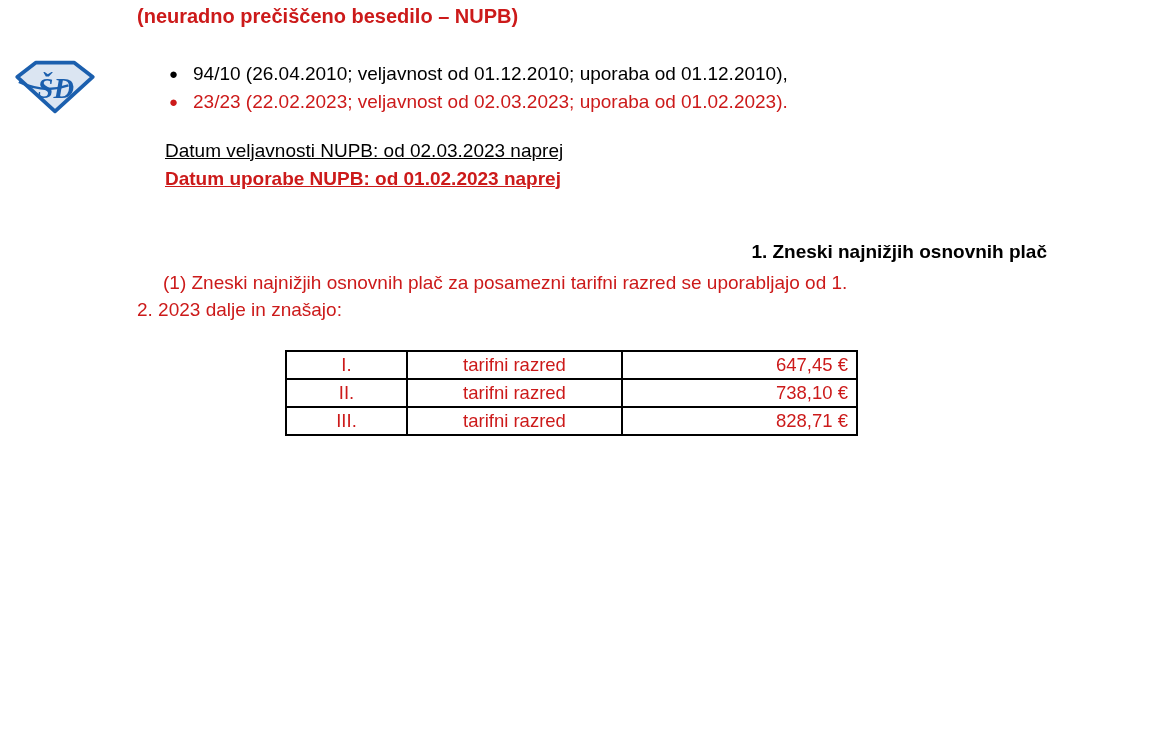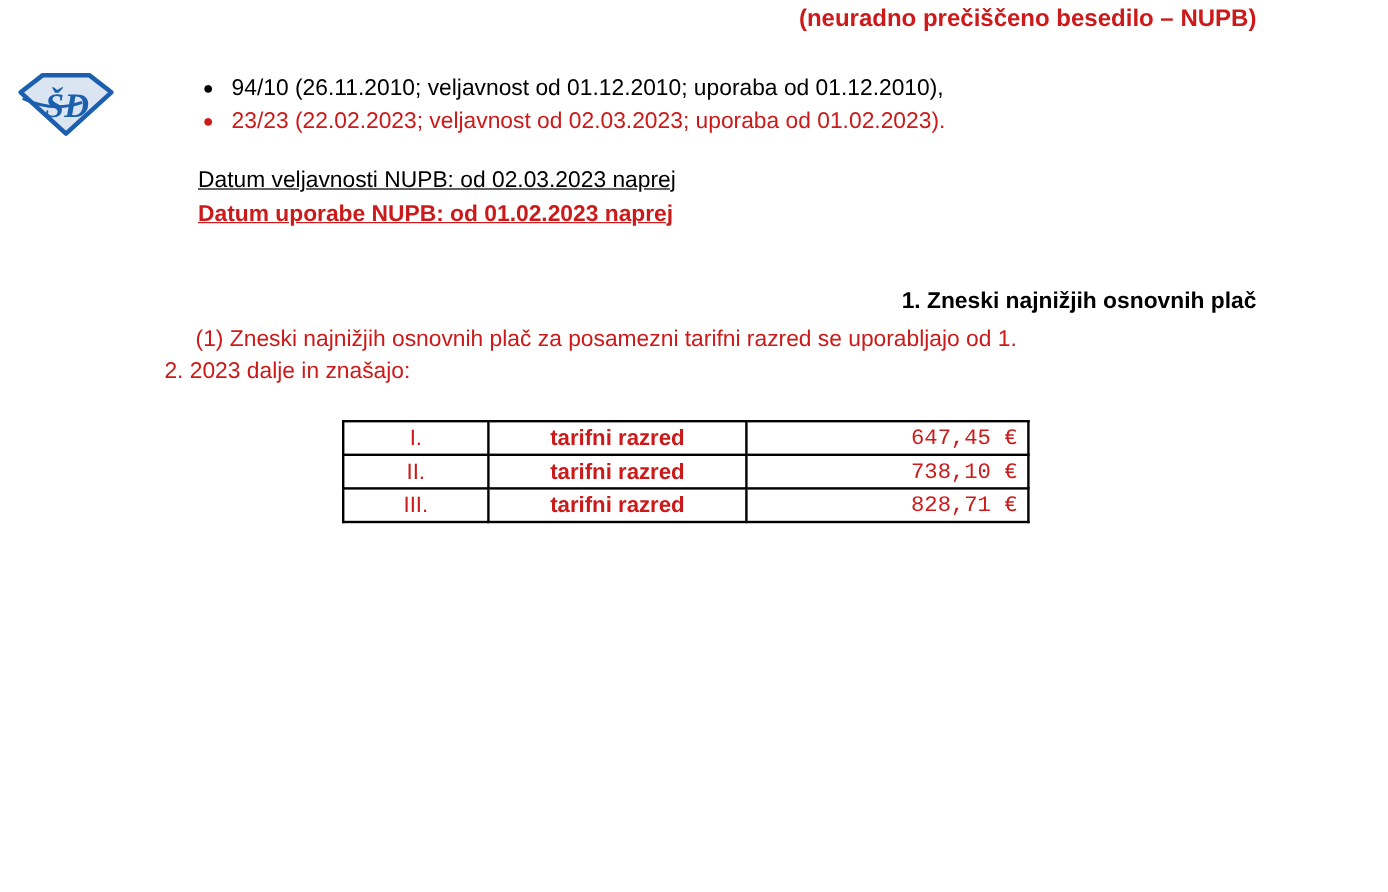--- a/index.html
+++ b/index.html
@@ -26,21 +26,21 @@
   }
   .title-block {
     padding-top: 165px;
     text-align: center;
     font-weight: bold;
     font-size: 23px;
     line-height: 30px;
     color: #000000;
   }
   .subtitle {
-    text-align: right;
+    text-align: left;
     font-weight: bold;
     font-size: 20px;
     line-height: 33px;
     color: #cc1a1a;
   }
   .uradni-block {
     margin-top: 27px;
     margin-left: 28px;
     font-size: 19px;
     line-height: 28px;
@@ -87,43 +87,43 @@
     color: #cc1a1a;
     font-size: 18.5px;
   }
   .salary-table td {
     border: 2px solid #000000;
     height: 28px;
     padding: 0;
     vertical-align: middle;
   }
   .col-num   { width: 121px; text-align: center; }
-  .col-label { width: 215px; text-align: center; font-weight: bold; }
-  .col-amt   { width: 235px; text-align: right; padding-right: 8px !important; font-family: Liberation Mono, monospace; }
+  .col-label { width: 215px; text-align: center; }
+  .col-amt   { width: 235px; text-align: right; padding-right: 8px !important; }
 </style>
 </head>
 <body>
 
 <div class="logo">
   <svg viewBox="0 0 100 66" width="84" height="56">
     <polygon points="5,21 27,4 73,4 95,21 50,62" fill="#dbe5f2" stroke="#1b5fae" stroke-width="4.5" stroke-linejoin="round"></polygon>
     <path d="M 7,27 C 26,36 46,38 66,31" fill="none" stroke="#1b5fae" stroke-width="3"></path>
     <text x="51" y="46" text-anchor="middle" font-size="34" font-style="italic" font-weight="bold" fill="#1b5fae" font-family="Liberation Serif, serif">ŠD</text>
   </svg>
 </div>
 
 <div class="doc">
 
 
   <div class="subtitle">(neuradno prečiščeno besedilo – NUPB)</div>
 
   <div class="uradni-block">
     <div class="bullet-line">
       <span class="bullet-dot">●</span>
-      <span>94/10 (26.11.2010; veljavnost od 01.12.2010; uporaba od 01.12.2010),</span>
+      <span>94/10 (26.04.2010; veljavnost od 01.12.2010; uporaba od 01.12.2010),</span>
     </div>
     <div class="bullet-line red">
       <span class="bullet-dot">●</span>
       <span>23/23 (22.02.2023; veljavnost od 02.03.2023; uporaba od 01.02.2023).</span>
     </div>
   </div>
 
   <div class="validity-block">
     <div class="validity-black">Datum veljavnosti NUPB: od 02.03.2023 naprej</div>
     <div class="validity-red">Datum uporabe NUPB: od 01.02.2023 naprej</div>

